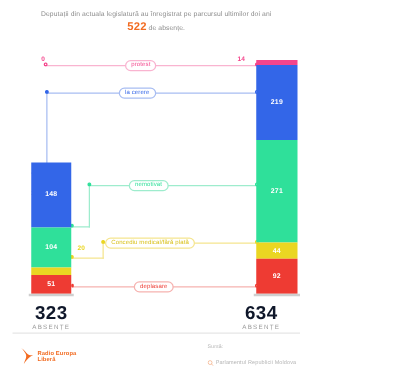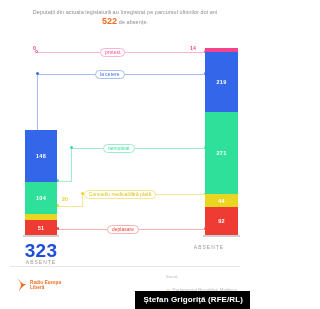--- a/index.html
+++ b/index.html
@@ -71,21 +71,21 @@
     white-space:nowrap;
     line-height:5px;
   }
 
   .endval{
     position:absolute;font-size:5.2px;font-weight:bold;letter-spacing:.2px;
   }
 
   
   .total{position:absolute;text-align:center;width:70px;}
-  .total .num{font-size:19px;font-weight:bold;color:#1d4ed8;line-height:15px;letter-spacing:.3px;}
+  .total .num{font-size:15px;font-weight:bold;color:#0f172a;line-height:15px;letter-spacing:.3px;}
   .total .cap{font-size:5px;color:#9a9a9a;letter-spacing:1px;margin-top:1px;}
   #total-left{left:6px;top:243px;}
   #total-right{left:174px;top:243px;}
 
   
   .divider{position:absolute;left:10px;top:266px;width:230px;height:1px;background:#e6e6e6;}
 
   .logo{position:absolute;left:16px;top:278px;display:flex;align-items:center;gap:3px;}
   .logo .mark{
     width:11px;height:14px;position:relative;flex:0 0 auto;
@@ -188,20 +188,21 @@
     </div>
     <div class="bar-base" style="left:203px;top:203px;width:37px;"></div>
 
   </div>
 
   <div class="total" id="total-left">
     <div class="num">323</div>
     <div class="cap">ABSENȚE</div>
   </div>
   <div class="total" id="total-right">
+    <div class="num">634</div>
     <div class="cap">ABSENȚE</div>
   </div>
 
   <div class="divider"></div>
 
   <div class="logo">
     <span class="mark">
       <svg width="11" height="14" viewBox="0 0 11 14" xmlns="http://www.w3.org/2000/svg">
         <path d="M1.2 0.6 C1.2 0.6 3.6 3.0 4.6 5.2 C5.2 6.6 5.0 8.0 4.4 9.4 C4.0 10.4 3.4 11.6 3.0 13.4 C3.0 13.4 5.0 10.0 7.2 8.2 C9.0 6.8 10.4 6.2 10.4 6.2 C10.4 6.2 8.0 6.4 6.6 5.6 C5.0 4.6 4.2 2.6 1.2 0.6 Z" fill="#f26b21"></path>
       </svg>
@@ -218,15 +219,14 @@
       <span>
         <svg width="5" height="5" viewBox="0 0 10 10" xmlns="http://www.w3.org/2000/svg">
           <circle cx="4.1" cy="4.1" r="3.1" fill="none" stroke="#f0a070" stroke-width="1"></circle>
           <line x1="6.4" y1="6.4" x2="9.2" y2="9.2" stroke="#f0a070" stroke-width="1"></line>
         </svg>
       </span>
       <span class="nm">Parlamentul Republicii Moldova</span>
     </div>
   </div>
 
-  <div class="credit">Ștefan Grigoriță (RFE/RL)</div>
 
 </div>
 
 </body></html>

